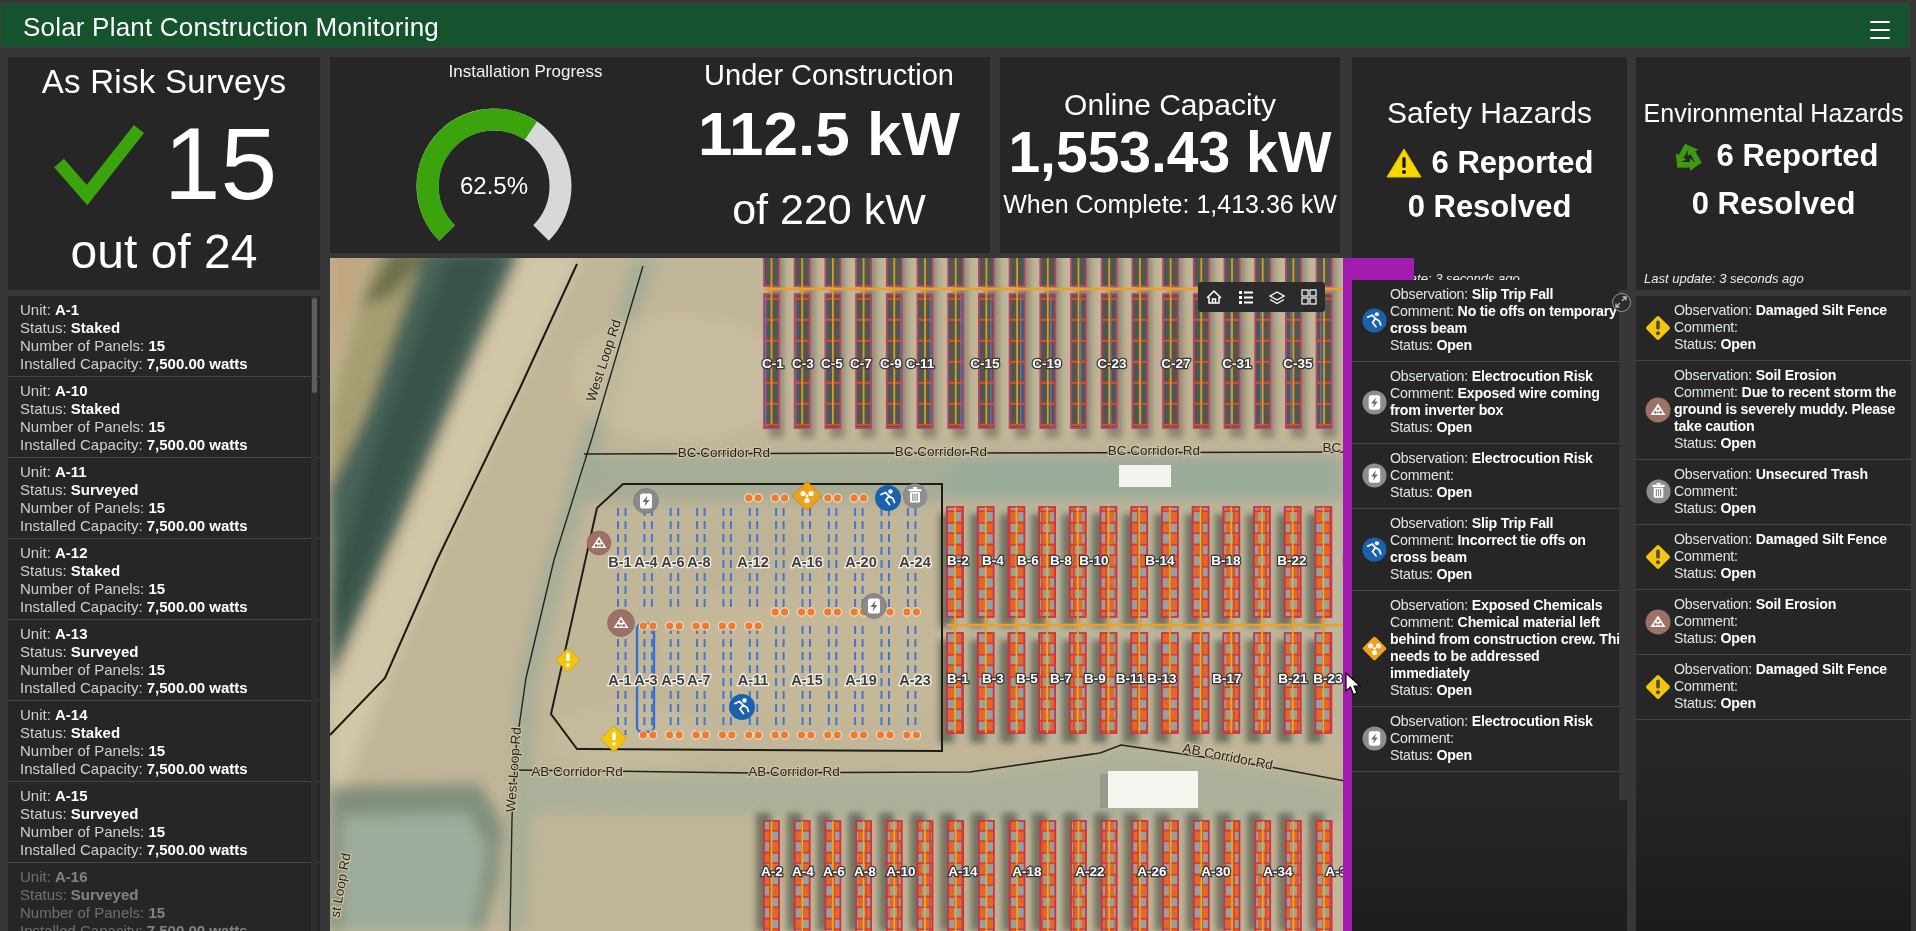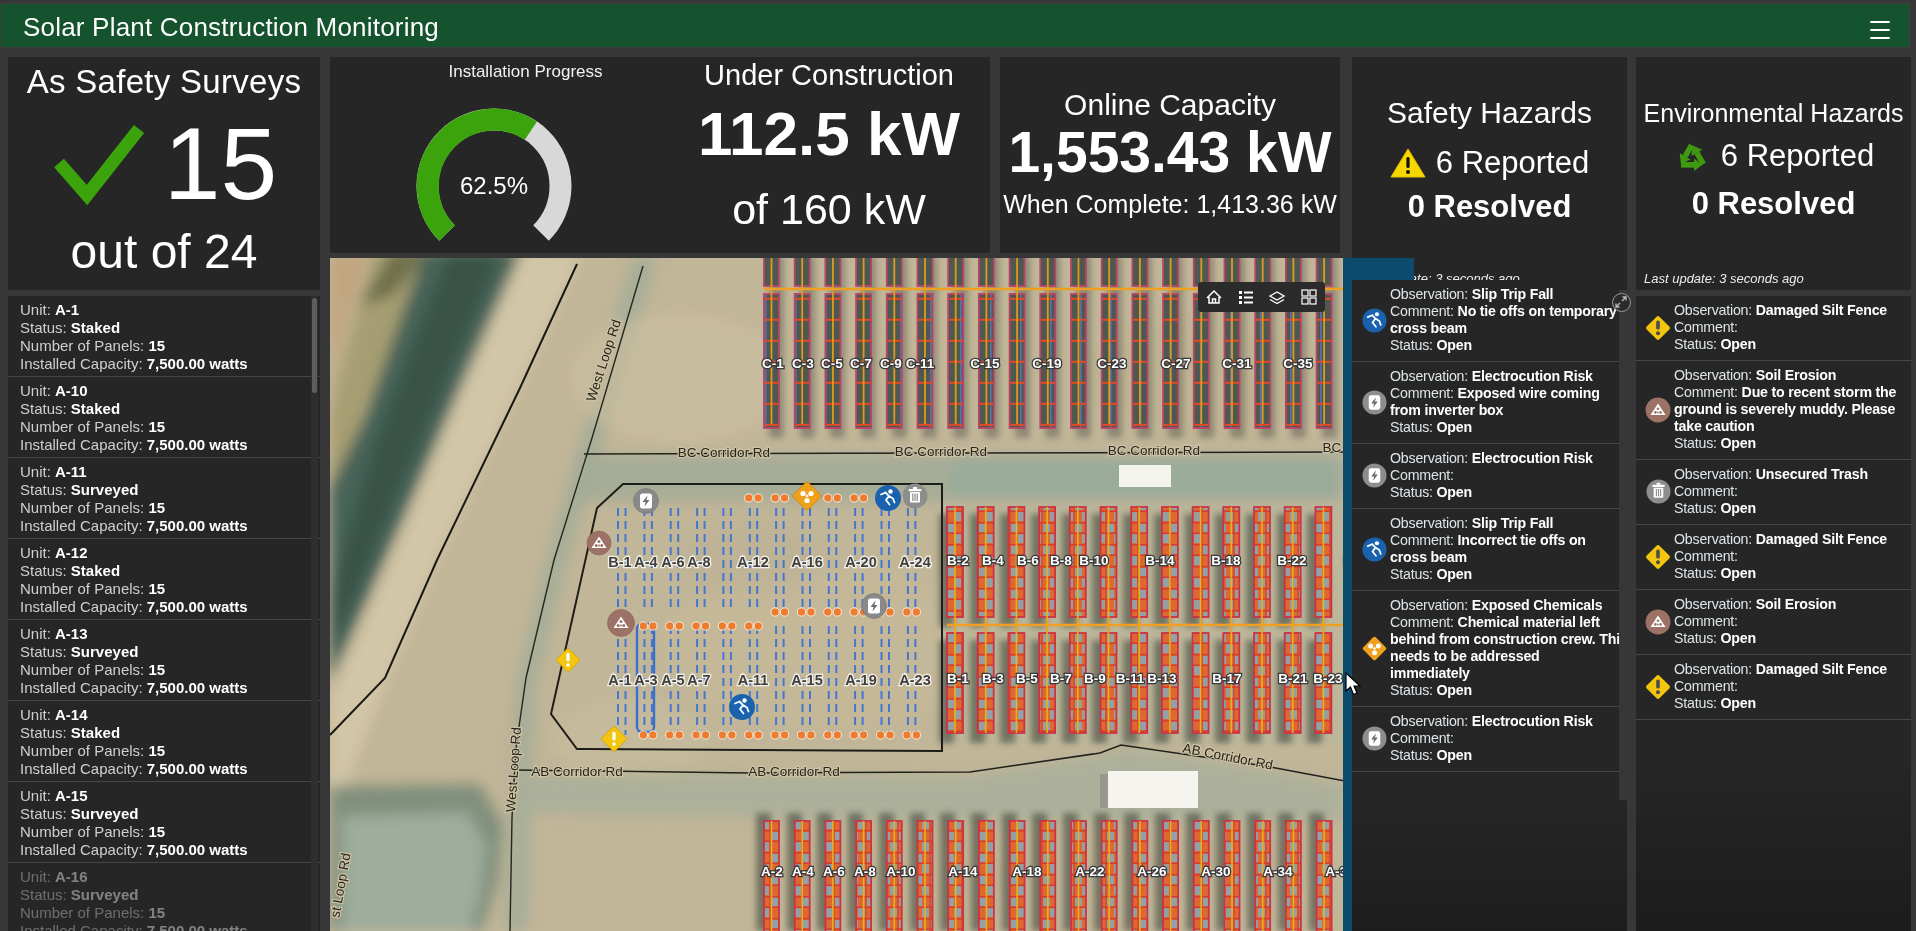--- a/index.html
+++ b/index.html
@@ -21,25 +21,25 @@
 #gaugec .t{position:absolute;top:5px;left:0;right:0;text-align:center;font-size:17px;color:#f2f2f2}
 #ucc{left:668px;top:57px;width:322px;height:196px;justify-content:flex-start;padding-top:2px}
 .bigt{font-size:29px;color:#fdfdfd;height:33px}
 #ucc .n{font-size:62px;font-weight:bold;line-height:70px;margin-top:7px}
 #ucc .s{font-size:43px;margin-top:16px}
 #occ{left:1000px;top:57px;width:340px;height:196px;justify-content:flex-start;padding-top:31px}
 #occ .n{font-size:57px;font-weight:bold;line-height:58px;margin-top:2px}
 #occ .s{font-size:25px;margin-top:9px}
 #sfc{left:1352px;top:57px;width:275px;height:233px;justify-content:flex-start;padding-top:39px}
 #evc{left:1636px;top:57px;width:275px;height:233px;justify-content:flex-start;padding-top:42px}
-.hline{display:flex;align-items:center;justify-content:flex-start;font-size:31px;font-weight:normal;height:40px}
+.hline{display:flex;align-items:center;justify-content:flex-start;font-size:31px;font-weight:bold;height:40px}
 .hline svg{margin-right:10px}
 .hline2{font-size:31px;font-weight:bold;margin-top:6px;height:36px}
 .lastu{position:absolute;left:8px;bottom:4px;font-style:italic;font-size:13px;color:#ececec;font-weight:normal}
-#map{position:absolute;left:330px;top:258px;width:1084px;height:673px;overflow:hidden;background:#0c4a6e}
+#map{position:absolute;left:330px;top:258px;width:1084px;height:673px;overflow:hidden;background:#a21caf}
 #sflist{left:1352px;top:280px;width:267px;height:635px;overflow:hidden}
 #evlist{left:1636px;top:296px;width:275px;height:635px;overflow:hidden}
 .li{display:flex;align-items:center;border-bottom:1px solid #464646;padding:6px 0 7px 6px}
 .li .ic{flex:0 0 32px;display:flex;justify-content:center}
 .li .tx{flex:1;font-size:14.2px;line-height:17px;color:#fff;overflow:hidden;letter-spacing:-0.2px}
 .li .ln{white-space:nowrap}
 .lb{color:#dde5e8}
 .fade{opacity:0.42}
 #sb{position:absolute;left:311px;top:296px;width:7px;height:635px;background:#2e2e2e}
 #sb div{position:absolute;top:2px;left:1px;width:5px;height:95px;background:#5d5d5d;border-radius:3px}
@@ -49,21 +49,21 @@
 </style></head><body>
 <div id="hdr">
     <div class="t">Solar Plant Construction Monitoring</div>
     <div id="burger">
       <div></div>
       <div></div>
       <div></div>
     </div>
   </div>
 <div id="asb" class="panel ctr">
-    <div class="t1">As Safety Surveys</div>
+    <div class="t1">As Risk Surveys</div>
 <div class="row">
       <svg width="96" height="90" viewBox="0 0 96 90">
         <path d="M8,44 L36,76 L88,10" fill="none" stroke="#3ba40d" stroke-width="13"></path>
       </svg>
 <div class="num">15</div>
     </div>
     <div class="t2">out of 24</div>
   </div>
 <div id="ulist" class="panel">
     <div class="uitem">Unit: <b>A-1</b><br>Status: <b>Staked</b><br>Number of Panels: <b>15</b><br>Installed Capacity: <b>7,500.00 watts</b></div>
@@ -82,21 +82,21 @@
     <div class="t">Installation Progress</div>
 <svg width="328" height="196" viewBox="0 0 328 196" style="position:absolute;left:0;top:0">
 <path d="M 117.0,176.0 A 66.5,66.5 0 1 1 211.0,176.0" stroke="#d8d8d8" stroke-width="22" fill="none"></path>
 <path d="M 117.0,176.0 A 66.5,66.5 0 0 1 200.9,73.7" stroke="#3ba40d" stroke-width="22" fill="none"></path>
 <text x="164" y="137" font-size="24" fill="#fff" text-anchor="middle" font-family="Liberation Sans,sans-serif">62.5%</text>
 </svg>
   </div>
 <div id="ucc" class="panel ctr">
     <div class="bigt">Under Construction</div>
     <div class="n">112.5 kW</div>
-    <div class="s">of 160 kW</div>
+    <div class="s">of 220 kW</div>
   </div>
 <div id="occ" class="panel ctr">
     <div class="bigt" style="font-size:30px">Online Capacity</div>
     <div class="n">1,553.43 kW</div>
     <div class="s">When Complete: 1,413.36 kW</div>
   </div>
 <div id="sfc" class="panel ctr">
     <div class="bigt" style="font-size:30px;height:34px">Safety Hazards</div>
 <div class="hline" style="margin-top:13px"><svg width="36" height="32" viewBox="0 0 36 32">
         <path d="M18,2 L35,30 L1,30 Z" fill="#f5d800" stroke="#e6c400" stroke-width="1" stroke-linejoin="round"></path>

